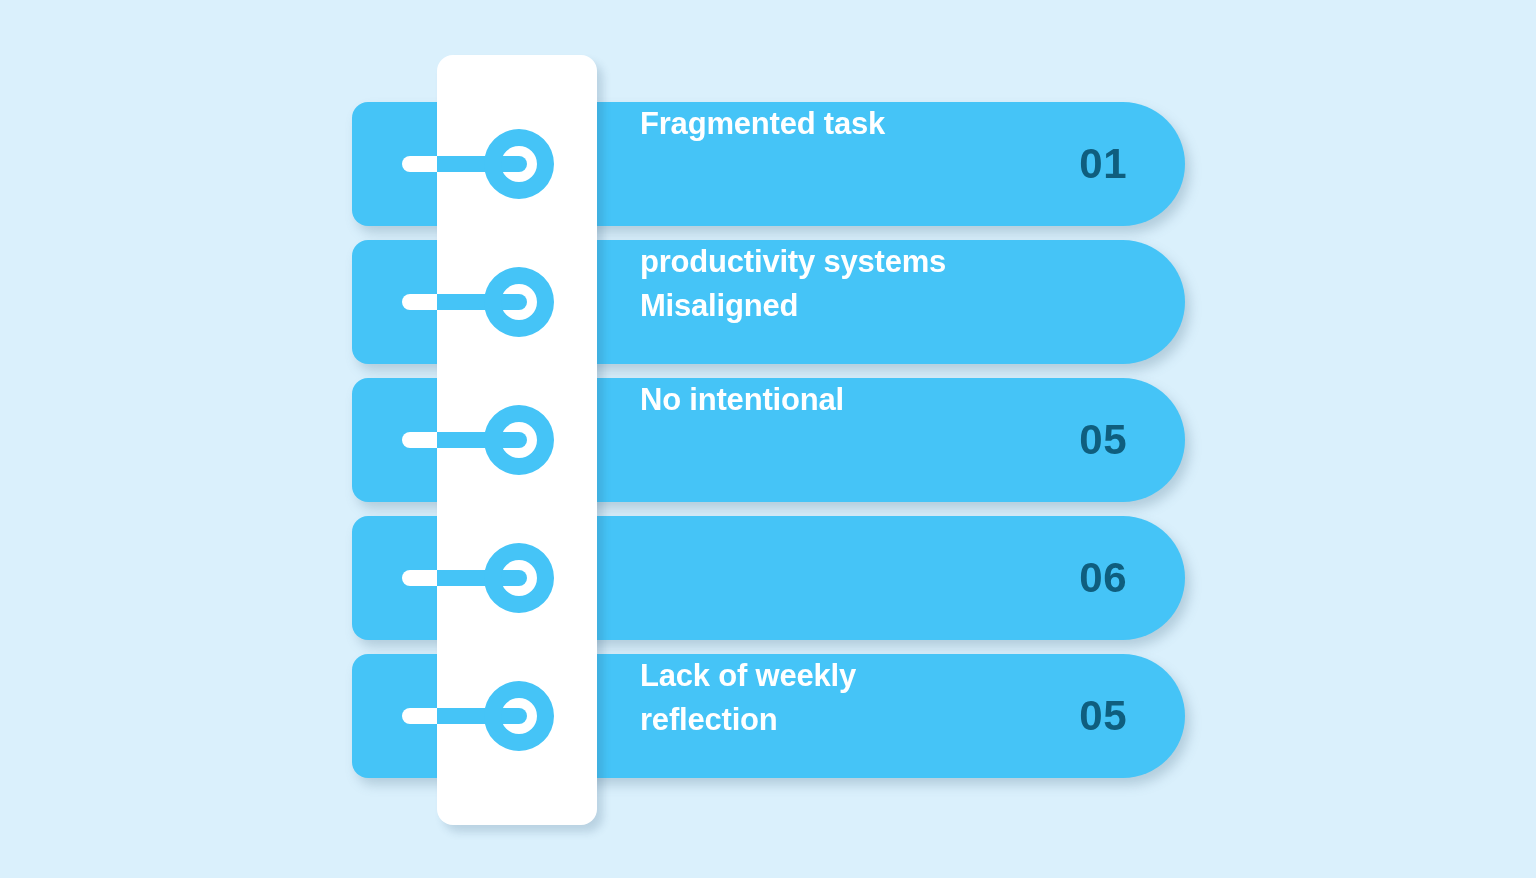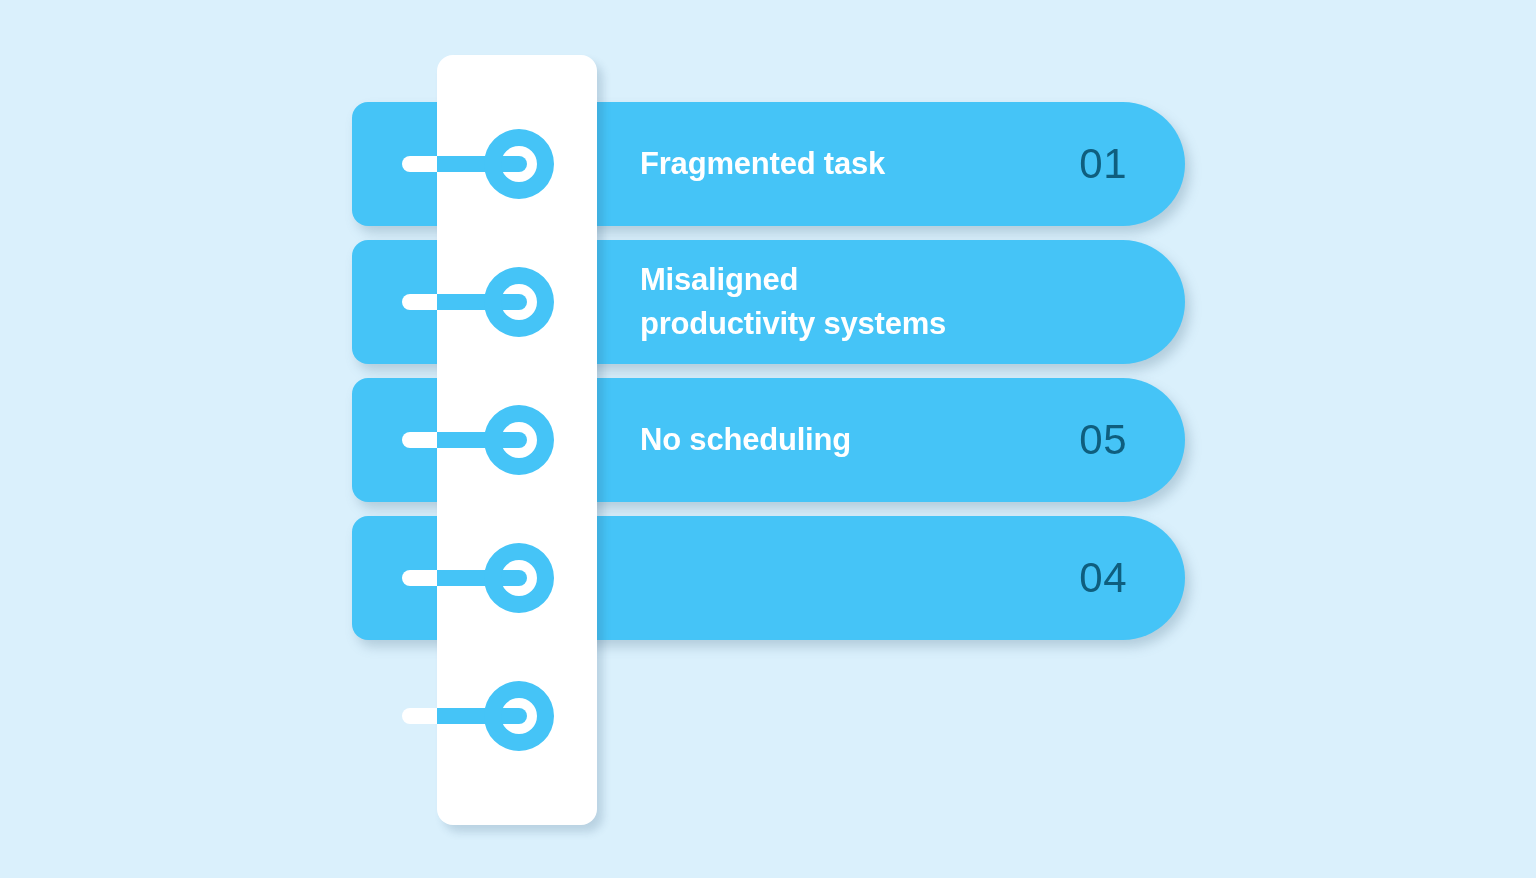--- a/index.html
+++ b/index.html
@@ -37,39 +37,39 @@
   }
 
   .bar-label {
     position: absolute;
     left: 288px;
     top: 0;
     bottom: 0;
     width: 430px;
     display: flex;
     flex-direction: column;
-    justify-content: center;
+    justify-content: flex-start;
     color: #ffffff;
     font-size: 31px;
     font-weight: bold;
     line-height: 44px;
     letter-spacing: -0.2px;
   }
   .bar-label span { display: block; white-space: nowrap; }
 
   .bar-number {
     position: absolute;
     right: 58px;
     top: 0;
     bottom: 0;
     display: flex;
     align-items: center;
     color: #0f5e7e;
     font-size: 42px;
-    font-weight: normal;
+    font-weight: bold;
     letter-spacing: 0.5px;
   }
 
   
   #center-card {
     position: absolute;
     left: 437px;
     top: 55px;
     width: 160px;
     height: 770px;
@@ -109,40 +109,48 @@
     <div class="bar"></div>
     <div class="bar-label">
       <span>Fragmented task</span>
     </div>
     <div class="bar-number">01</div>
   </div>
 
   <div class="row" style="top:240px">
     <div class="bar"></div>
     <div class="bar-label">
+      <span>productivity systems</span>
       <span>Misaligned</span>
-      <span>productivity systems</span>
     </div>
   </div>
 
   <div class="row" style="top:378px">
     <div class="bar"></div>
     <div class="bar-label">
-      <span>No scheduling</span>
+      <span>No intentional</span>
     </div>
     <div class="bar-number">05</div>
   </div>
 
   <div class="row" style="top:516px">
     <div class="bar"></div>
     <div class="bar-label">
     </div>
-    <div class="bar-number">04</div>
-  </div>
-
+    <div class="bar-number">06</div>
+  </div>
+
+  <div class="row" style="top:654px">
+    <div class="bar"></div>
+    <div class="bar-label">
+      <span>Lack of weekly</span>
+      <span>reflection</span>
+    </div>
+    <div class="bar-number">05</div>
+  </div>
 
   <div id="center-card"></div>
 
   <div class="icon-layer icon-outside-left" style="top:129px">
     <svg viewBox="0 0 195 70">
         <g fill="#ffffff">
       <path d="M28 14 a21 21 0 1 0 0 42 a21 21 0 0 1 0 -42 z"></path>
       <rect x="22" y="27" width="125" height="16" rx="8"></rect>
       <path d="M139 0 a35 35 0 1 0 0 70 a35 35 0 1 0 0 -70 z M139 17 a18 18 0 1 1 0 36 a18 18 0 1 1 0 -36 z" fill-rule="evenodd"></path>
     </g>

